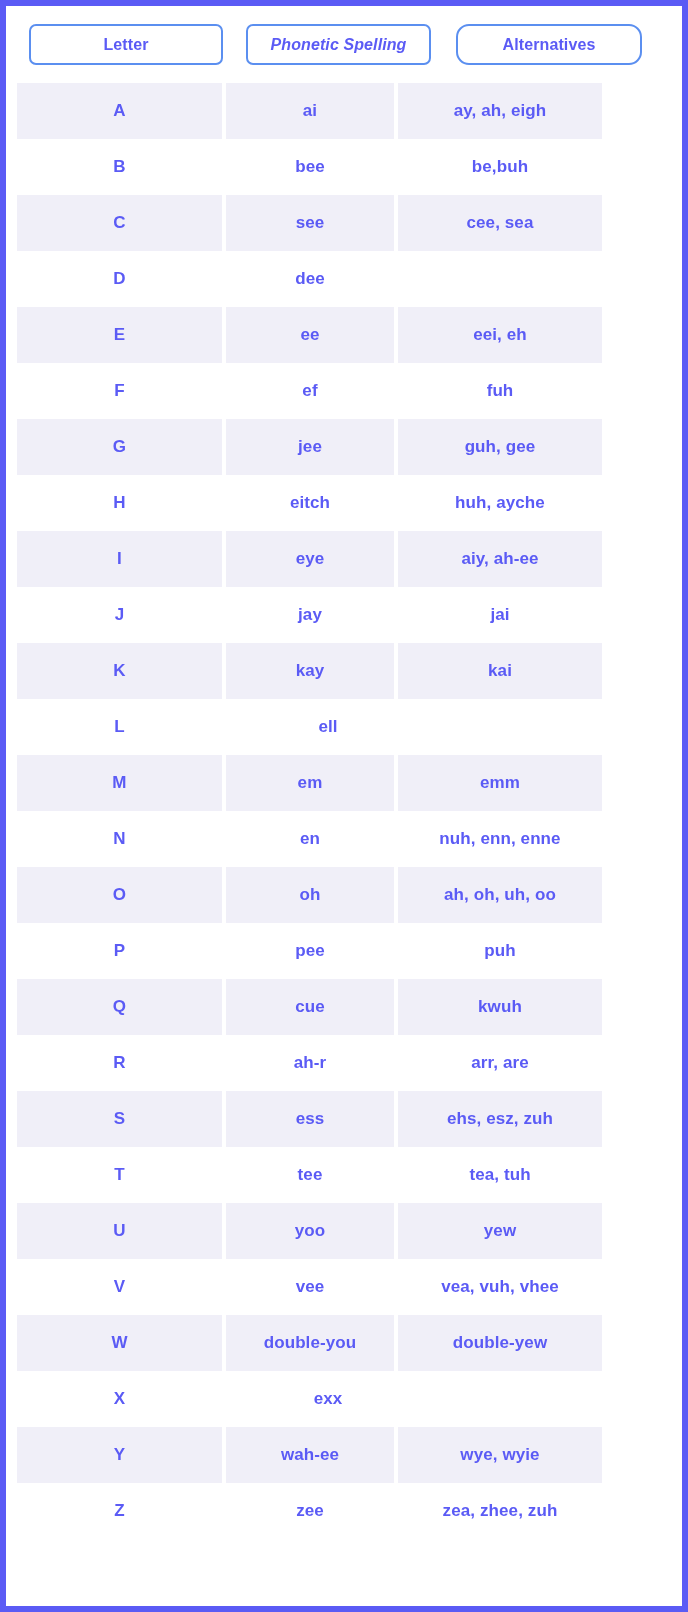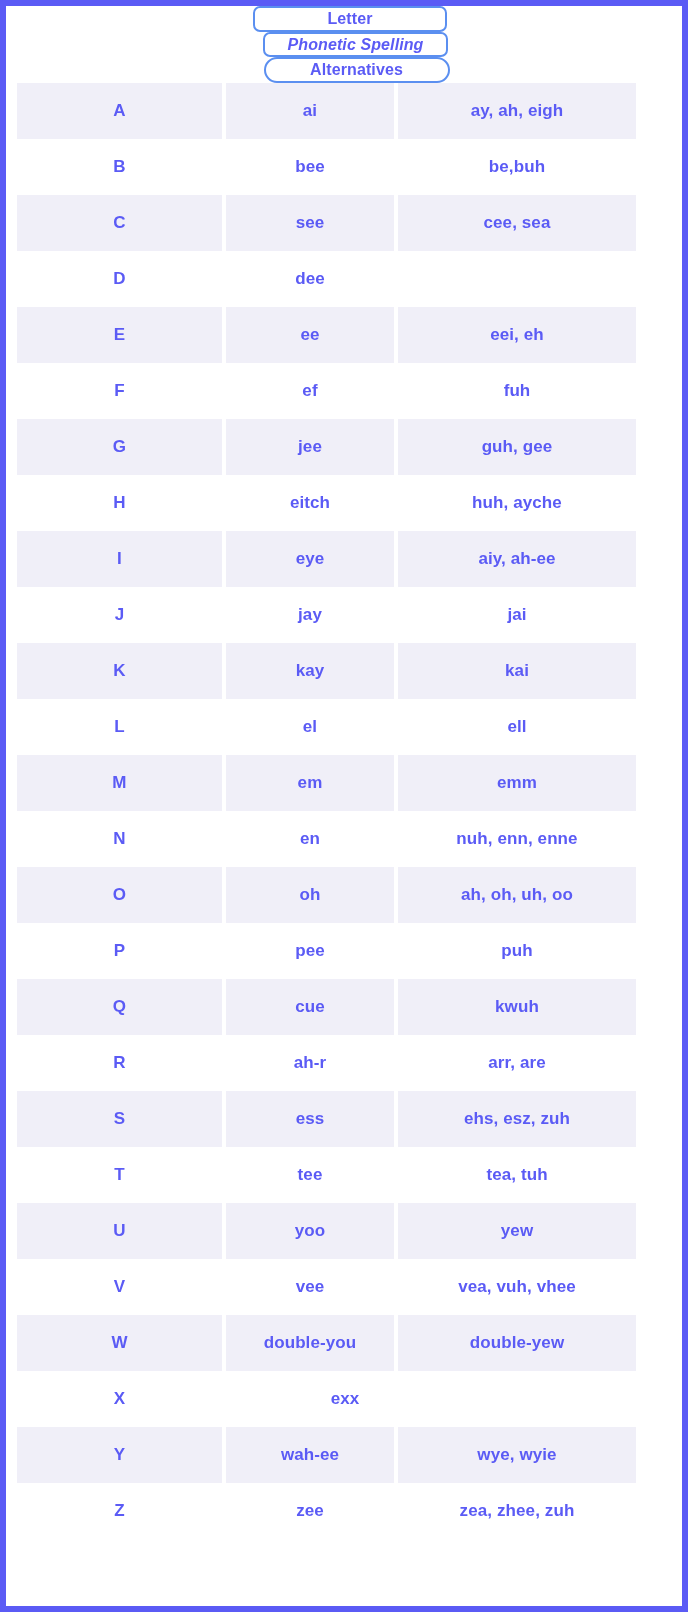--- a/index.html
+++ b/index.html
@@ -26,21 +26,20 @@
   }
 
   
   #table-header {
     position: relative;
     box-sizing: border-box;
     height: 77px;
     display: flex;
     align-items: center;
     padding: 0 11px;
-    flex-direction: column;
   }
   .header-cell {
     box-sizing: border-box;
     height: 41px;
     display: flex;
     align-items: center;
     justify-content: center;
     border: 2px solid #5b8ff0;
     border-radius: 7px;
     background: #ffffff;
@@ -77,21 +76,21 @@
     color: #5b5bf5;
     font-size: 17px;
     font-weight: bold;
     letter-spacing: 0.1px;
     white-space: nowrap;
     background: transparent;
   }
   
   .cell.c1 { width: 205px; }
   .cell.c2 { width: 168px; }
-  .cell.c3 { width: 238px; }
+  .cell.c3 { width: 204px; }
 
   
   .table-row.shaded .cell { background: #f0eff8; }
 </style>
 </head>
 <body>
 
 <div id="table-card" data-interactable="false">
 
   <div id="table-header" data-interactable="false">
@@ -156,21 +155,20 @@
         <div class="cell c2" data-interactable="false">jay</div>
         <div class="cell c3" data-interactable="false">jai</div>
       </div>
       <div class="table-row shaded" data-interactable="false">
         <div class="cell c1" data-interactable="false">K</div>
         <div class="cell c2" data-interactable="false">kay</div>
         <div class="cell c3" data-interactable="false">kai</div>
       </div>
       <div class="table-row" data-interactable="false">
         <div class="cell c1" data-interactable="false">L</div>
-        <div class="cell c2" data-interactable="false">el</div>
         <div class="cell c3" data-interactable="false">ell</div>
       </div>
       <div class="table-row shaded" data-interactable="false">
         <div class="cell c1" data-interactable="false">M</div>
         <div class="cell c2" data-interactable="false">em</div>
         <div class="cell c3" data-interactable="false">emm</div>
       </div>
       <div class="table-row" data-interactable="false">
         <div class="cell c1" data-interactable="false">N</div>
         <div class="cell c2" data-interactable="false">en</div>

